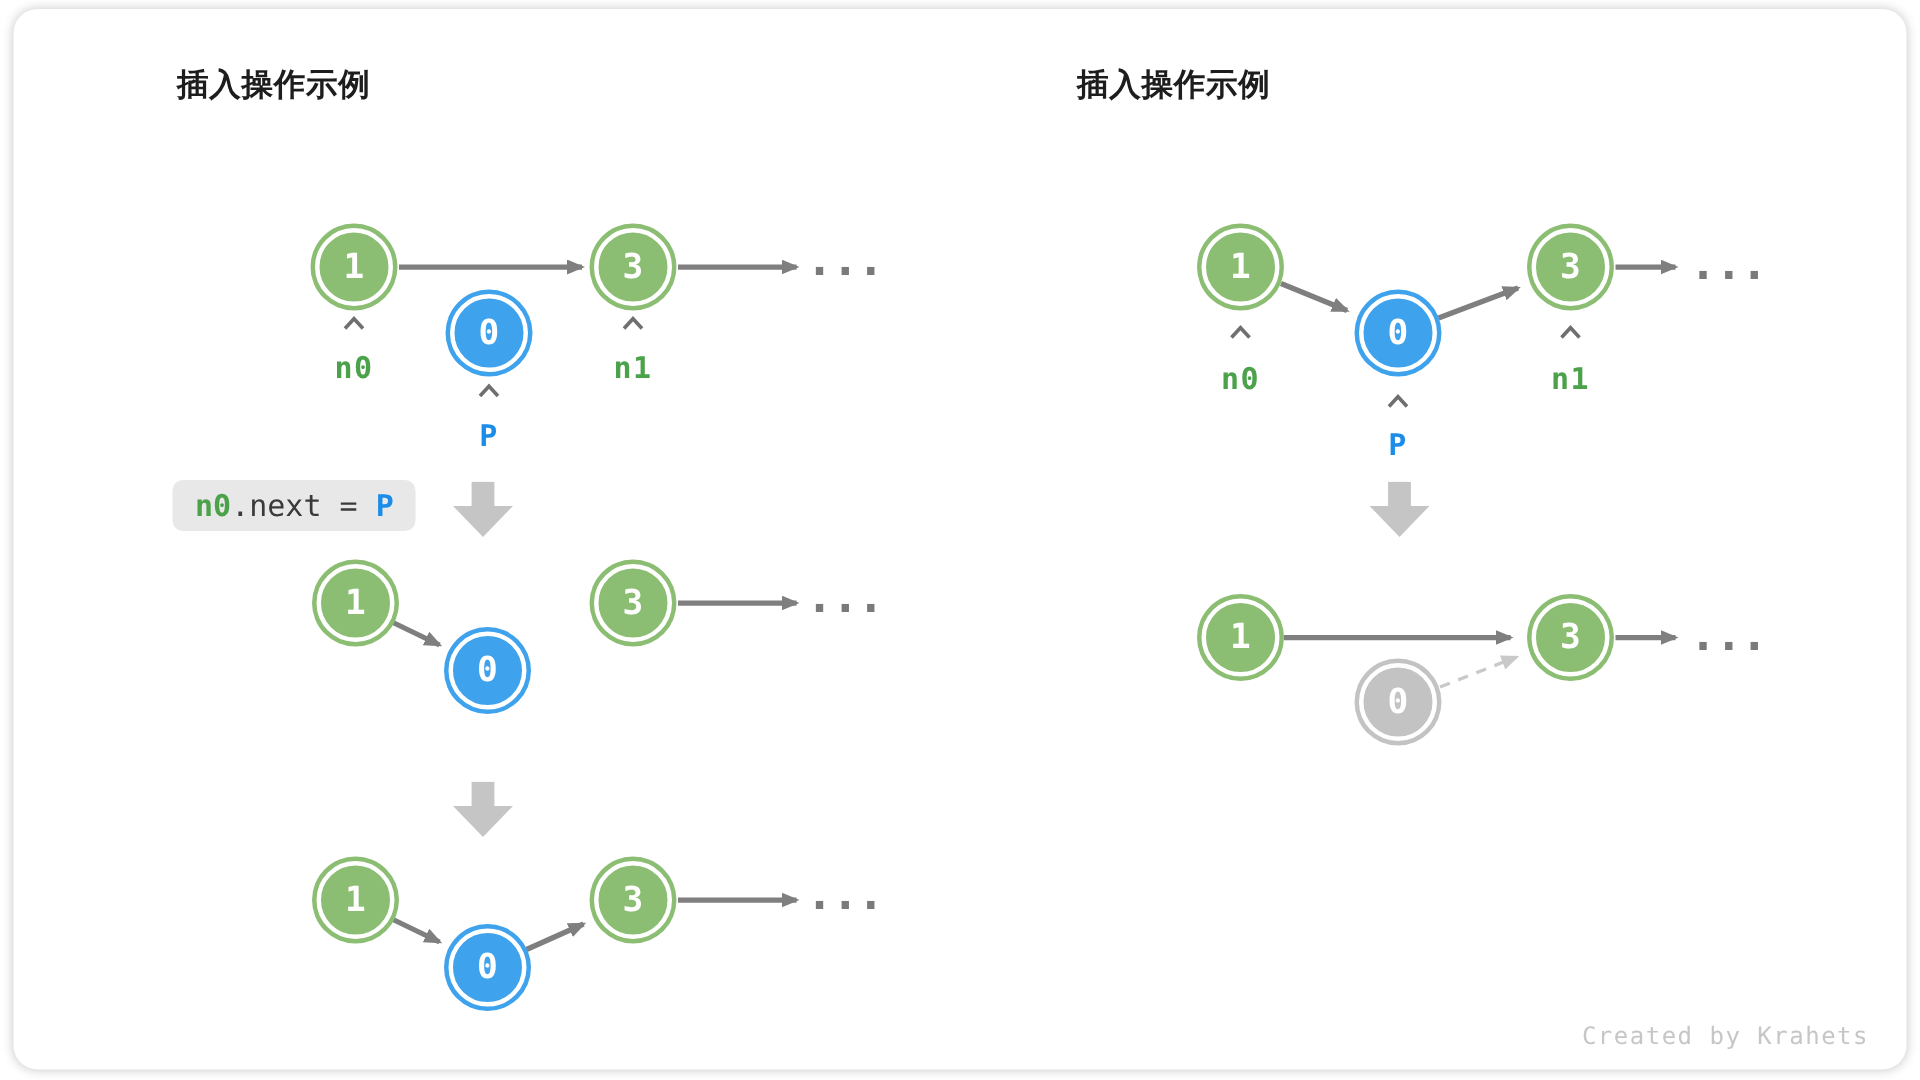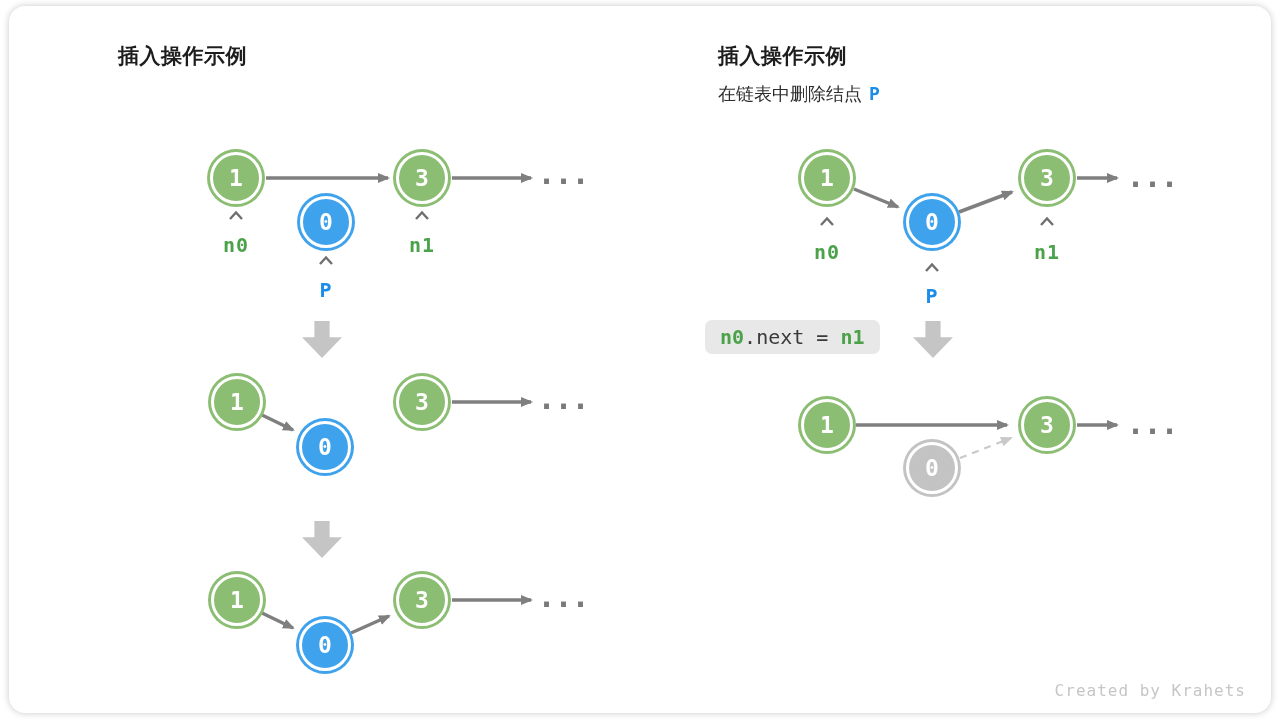--- a/index.html
+++ b/index.html
@@ -85,55 +85,54 @@
       <polyline points="2,9 8,2.5 14,9" fill="none" stroke="#6f6f6f" stroke-width="2.4"></polyline>
     </svg>
   <svg class="caret" style="left:318px;top:255px" width="16" height="11">
       <polyline points="2,9 8,2.5 14,9" fill="none" stroke="#6f6f6f" stroke-width="2.4"></polyline>
     </svg>
   <div class="ptr-label g" style="left:236px;top:233px">n0</div>
   <div class="ptr-label g" style="left:422px;top:233px">n1</div>
   <div class="ptr-label b" style="left:326px;top:278px">P</div>
   <div class="dots mono" style="left:563px;top:176px">...</div>
 
+  <div class="codebox" style="left:115px;top:320px"><span class="tg">n0</span><span>.next = </span><span class="tb">P</span></div>
   <div class="blockarrow" style="left:302px;top:321px"></div>
 
   <div class="node green" style="left:211px;top:376px"><span>1</span></div>
   <div class="node blue" style="left:299px;top:421px"><span>0</span></div>
   <div class="node green" style="left:396px;top:376px"><span>3</span></div>
   <div class="dots mono" style="left:563px;top:401px">...</div>
 
   <div class="blockarrow" style="left:302px;top:521px"></div>
 
   <div class="node green" style="left:211px;top:574px"><span>1</span></div>
   <div class="node blue" style="left:299px;top:619px"><span>0</span></div>
   <div class="node green" style="left:396px;top:574px"><span>3</span></div>
   <div class="dots mono" style="left:563px;top:599px">...</div>
 
   <div class="abs sec-title" style="left:718px;top:42px">插入操作示例</div>
-  <div class="abs sec-sub" style="left:718px;top:82px"><span>在链表中删除结点</span><span class="sub-var tb">P</span></div>
 
   <div class="node green" style="left:801px;top:152px"><span>1</span></div>
   <div class="node blue" style="left:906px;top:196px"><span>0</span></div>
   <div class="node green" style="left:1021px;top:152px"><span>3</span></div>
   <svg class="caret" style="left:819px;top:216px" width="16" height="11">
       <polyline points="2,9 8,2.5 14,9" fill="none" stroke="#6f6f6f" stroke-width="2.4"></polyline>
     </svg>
   <svg class="caret" style="left:1039px;top:216px" width="16" height="11">
       <polyline points="2,9 8,2.5 14,9" fill="none" stroke="#6f6f6f" stroke-width="2.4"></polyline>
     </svg>
   <svg class="caret" style="left:924px;top:262px" width="16" height="11">
       <polyline points="2,9 8,2.5 14,9" fill="none" stroke="#6f6f6f" stroke-width="2.4"></polyline>
     </svg>
   <div class="ptr-label g" style="left:827px;top:240px">n0</div>
   <div class="ptr-label g" style="left:1047px;top:240px">n1</div>
   <div class="ptr-label b" style="left:932px;top:284px">P</div>
   <div class="dots mono" style="left:1152px;top:179px">...</div>
 
-  <div class="codebox" style="left:705px;top:320px"><span class="tg">n0</span><span>.next = </span><span class="tg">n1</span></div>
   <div class="blockarrow" style="left:913px;top:321px"></div>
 
   <div class="node green" style="left:801px;top:399px"><span>1</span></div>
   <div class="node gray" style="left:906px;top:442px"><span>0</span></div>
   <div class="node green" style="left:1021px;top:399px"><span>3</span></div>
   <div class="dots mono" style="left:1152px;top:426px">...</div>
 
   <div class="footer">Created by Krahets</div>
 </div>
 

